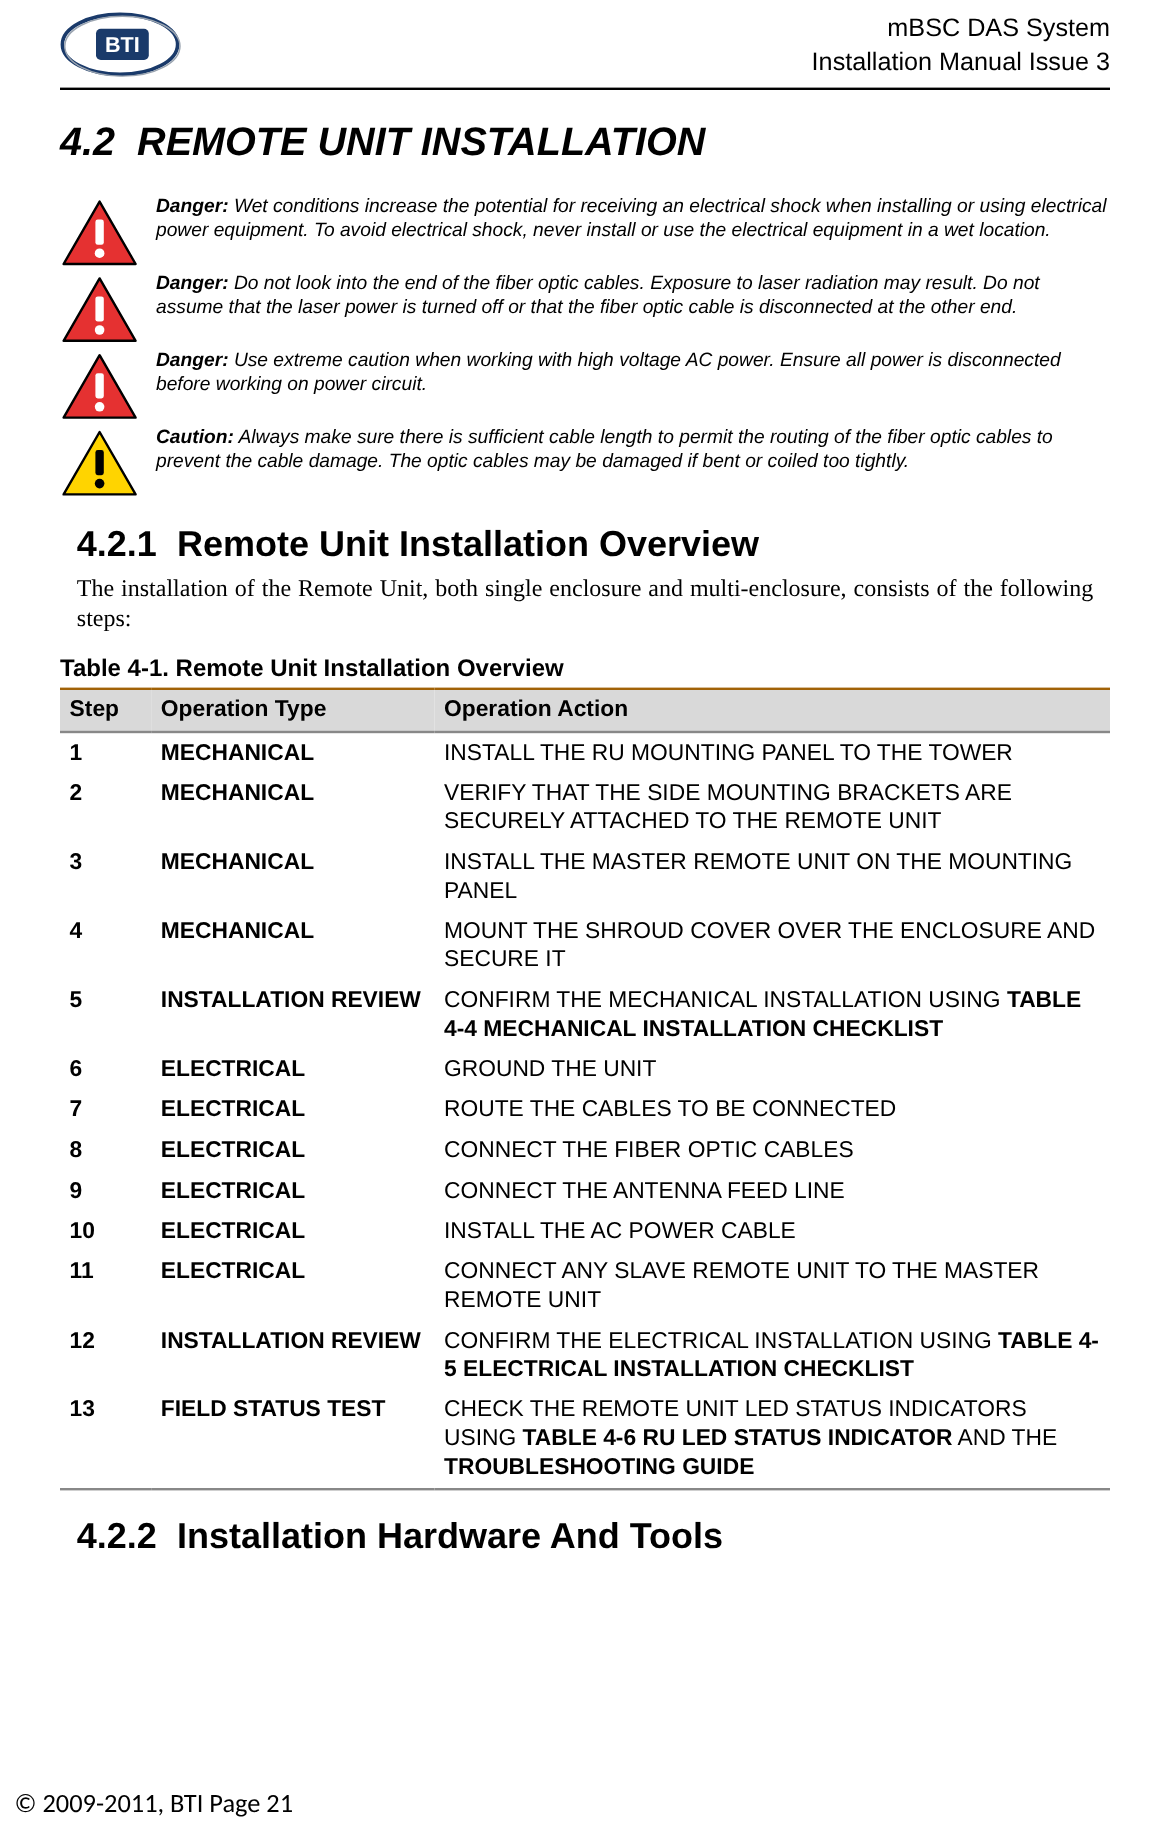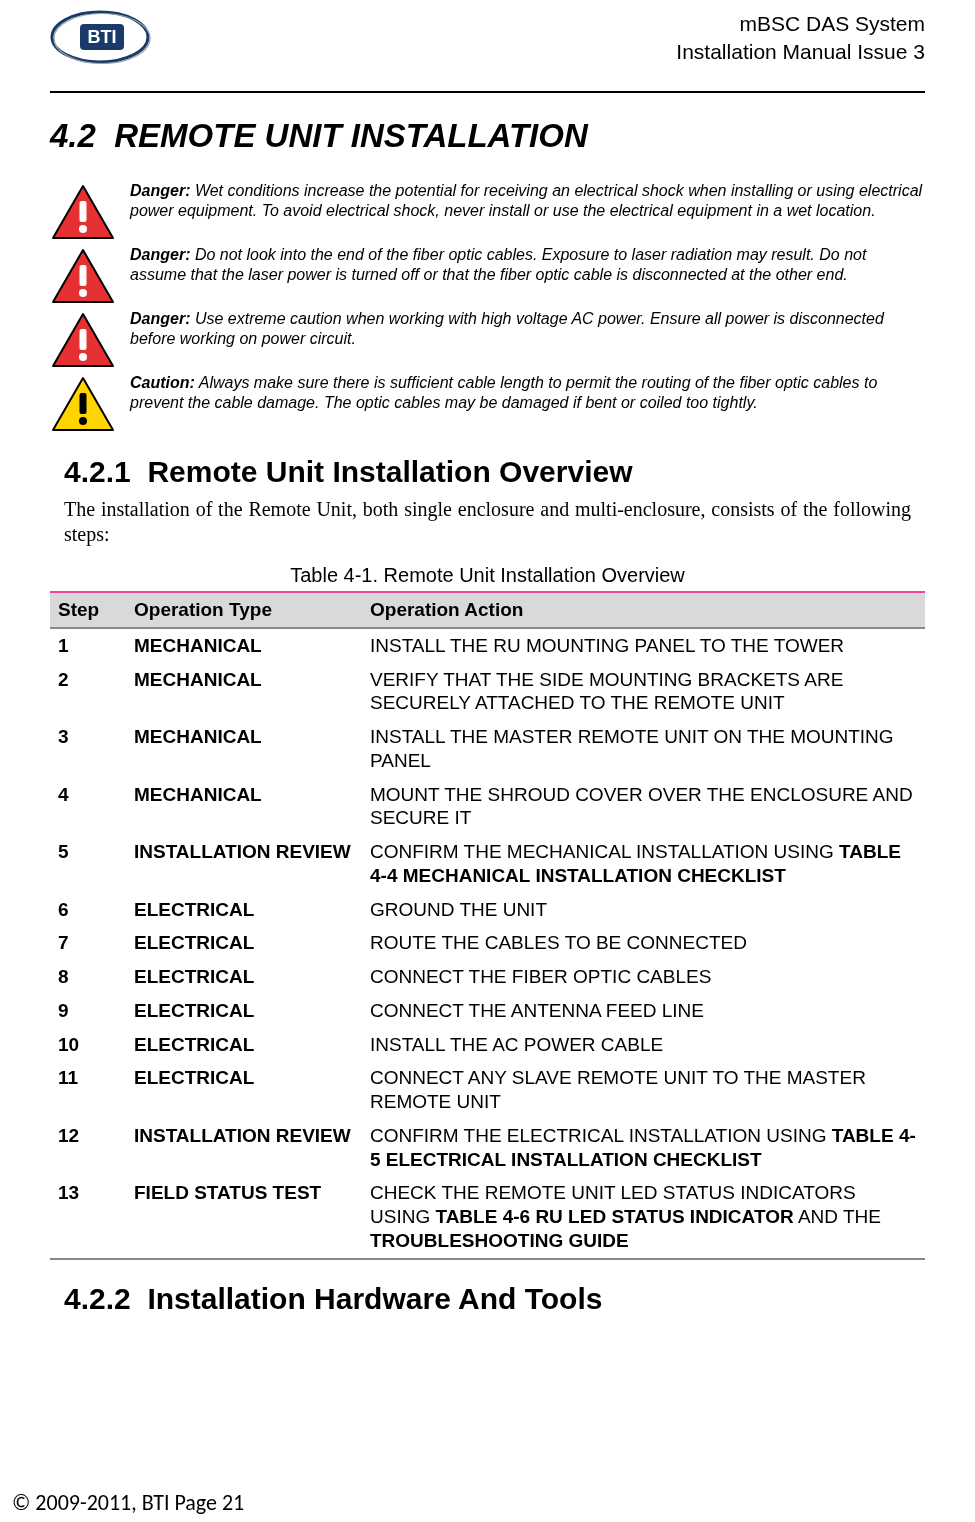--- a/index.html
+++ b/index.html
@@ -16,21 +16,21 @@
       min-height: 1522px;
       box-sizing: border-box;
       padding: 10px 50px 0 50px;
       position: relative;
     }
     .header {
       display: flex;
       justify-content: space-between;
       align-items: flex-start;
       border-bottom: 2px solid #000;
-      padding-bottom: 24px;
+      padding-bottom: 6px;
       margin-bottom: 20px;
     }
     .logo-wrap {
       display: flex;
       align-items: center;
     }
     .logo-svg { display: block; }
     .header-text {
       text-align: right;
       font-size: 21px;
@@ -73,36 +73,35 @@
       margin: 22px 0 6px 14px;
     }
     p.body {
       font-size: 20px;
       line-height: 1.28;
       margin: 8px 14px;
       text-align: justify;
       font-family: Liberation Serif, serif;
     }
     .table-caption {
-      text-align: center;
-      font-weight: normal;
+      font-weight: bold;
       font-size: 20px;
       margin: 16px 0 4px 0;
     }
     table.overview {
       width: 100%;
       border-collapse: collapse;
       font-size: 19px;
     }
     table.overview th {
       text-align: left;
       background: #d9d9d9;
       font-weight: bold;
       padding: 6px 8px;
-      border-top: 2px solid #ec4899;
+      border-top: 2px solid #a16207;
       border-bottom: 2px solid #888;
     }
     table.overview td {
       padding: 5px 8px;
       vertical-align: top;
       line-height: 1.25;
     }
     table.overview td.step { width: 60px; font-weight: bold; }
     table.overview td.type { width: 220px; font-weight: bold; }
     table.overview tbody tr:last-child td { border-bottom: 2px solid #888; }

